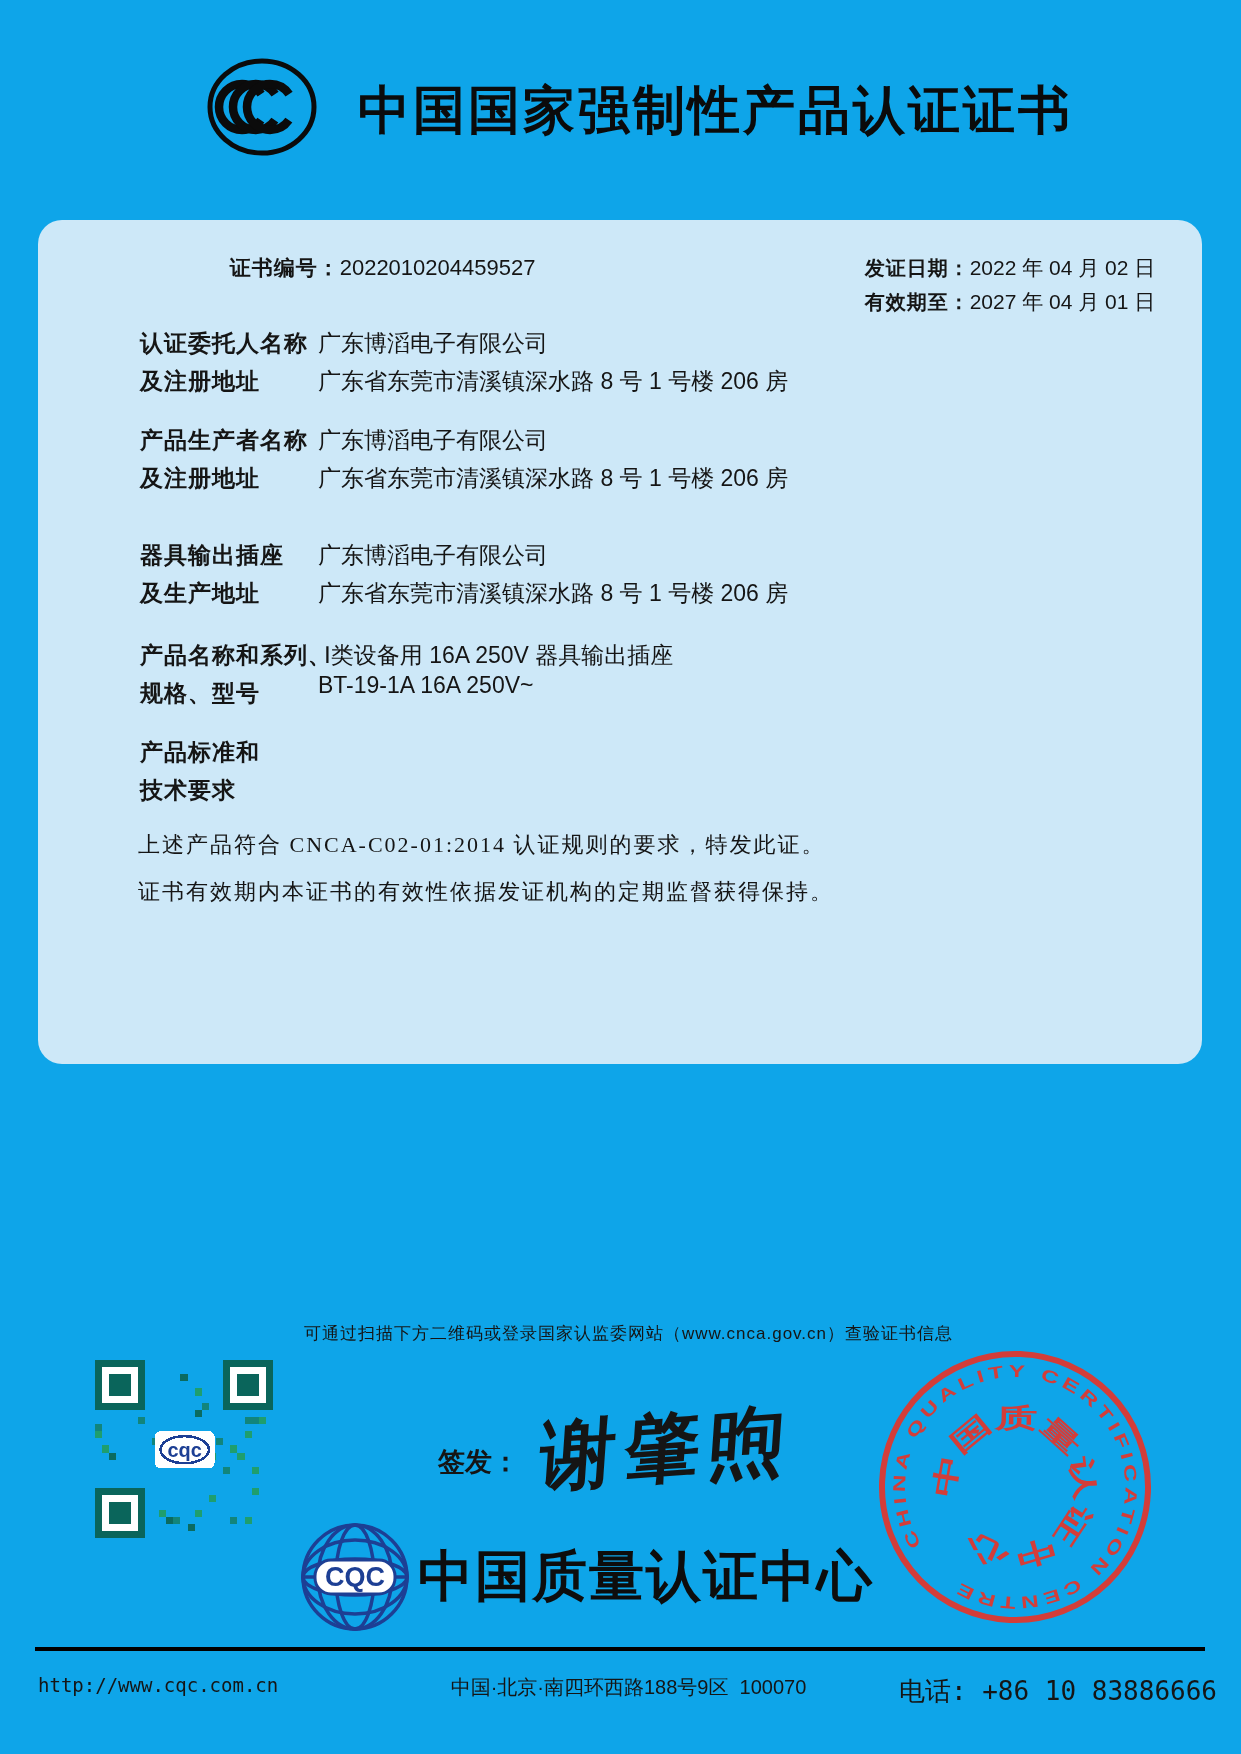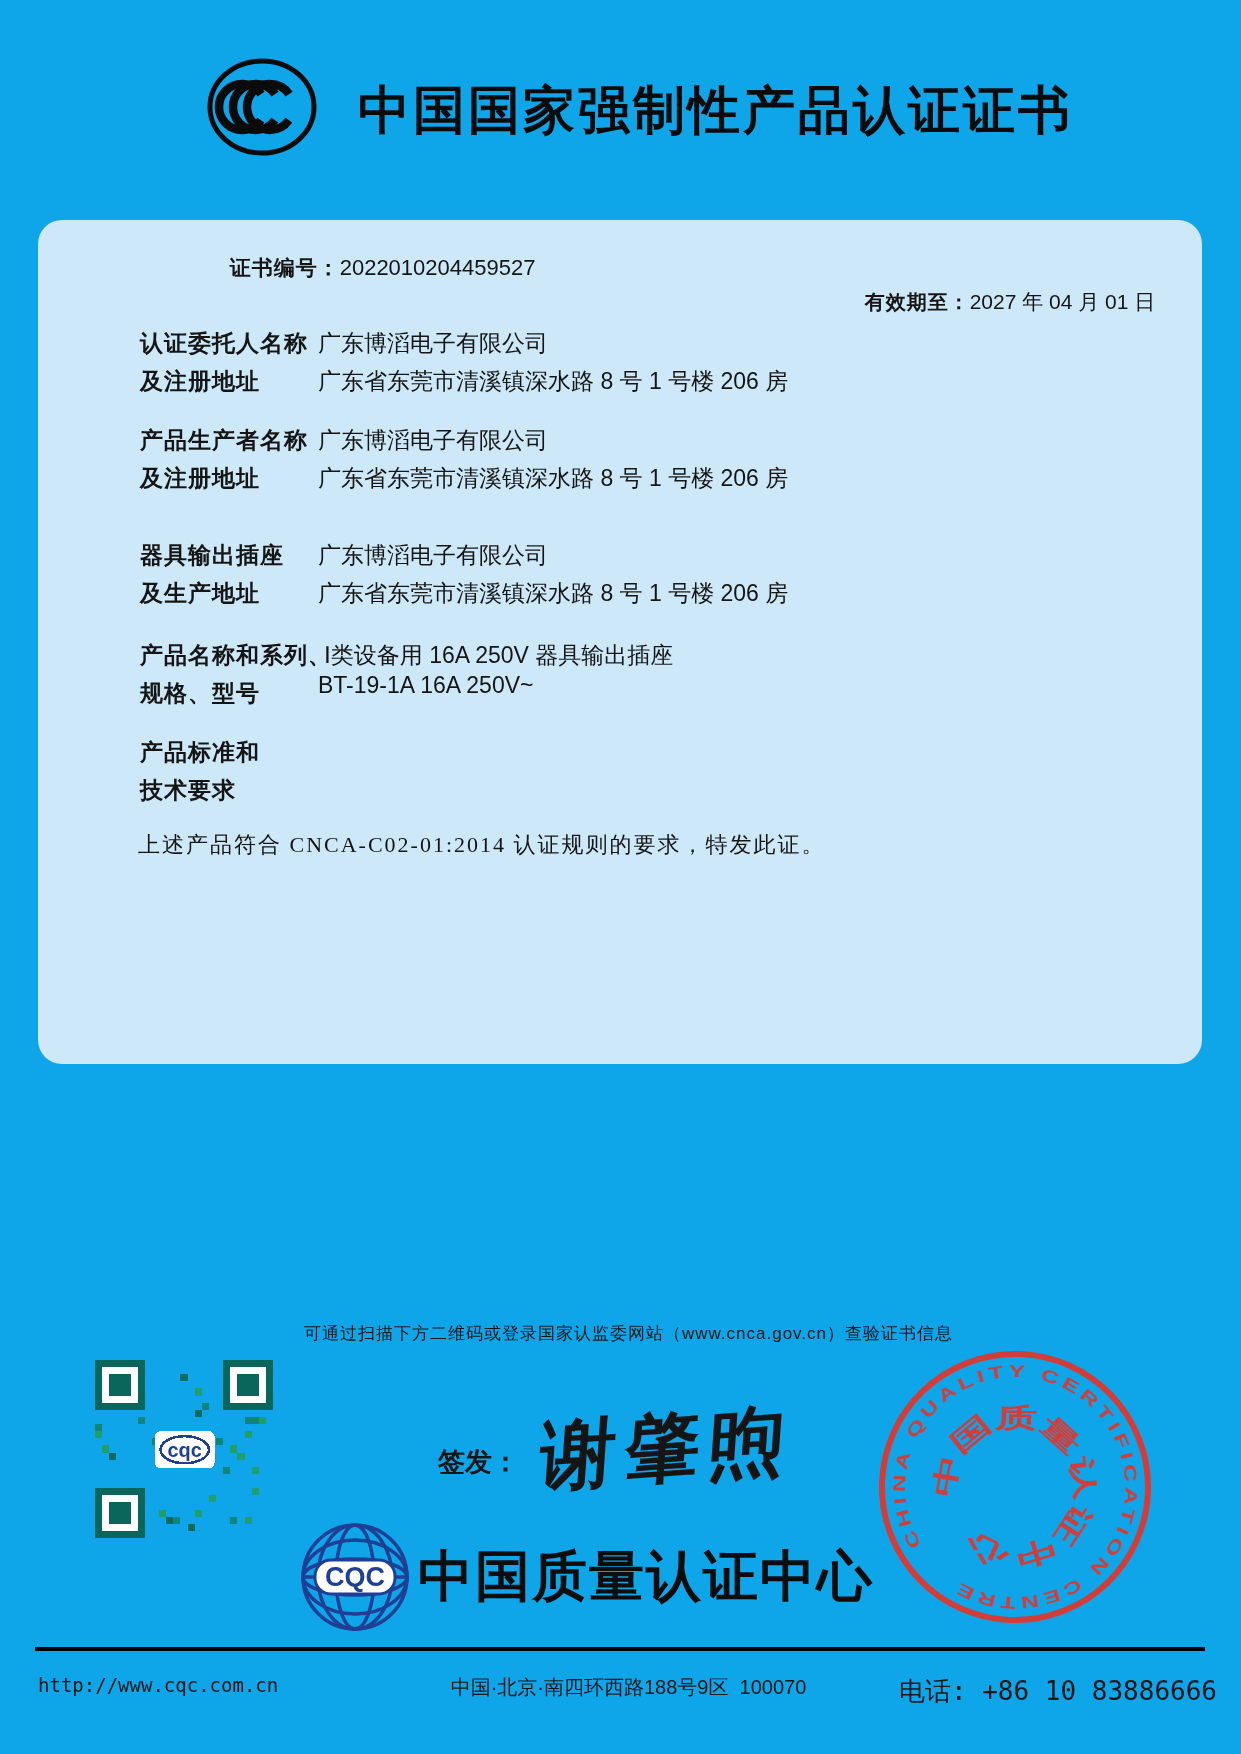--- a/index.html
+++ b/index.html
@@ -44,20 +44,23 @@
     </g>
   </svg>
   <div class="abs title" style="left:358px;top:76px">中国国家强制性产品认证证书</div>
 
   <div class="panel">
 
     <div class="abs" style="left:165px;top:16px">
       <span class="kai certno-label">证书编号：</span><span class="certno-val">2022010204459527</span>
     </div>
 
+    <div class="abs" style="left:800px;top:16px">
+      <span class="kai date-label">发证日期：</span><span class="date-val">2022 年 04 月 02 日</span>
+    </div>
     <div class="abs" style="left:800px;top:50px">
       <span class="kai date-label">有效期至：</span><span class="date-val">2027 年 04 月 01 日</span>
     </div>
 
     <div class="abs lbl" style="left:102px;top:108px">认证委托人名称</div>
     <div class="abs val" style="left:280px;top:108px">广东博滔电子有限公司</div>
     <div class="abs lbl" style="left:102px;top:146px">及注册地址</div>
     <div class="abs val" style="left:280px;top:146px">广东省东莞市清溪镇深水路 8 号 1 号楼 206 房</div>
 
     <div class="abs lbl" style="left:102px;top:205px">产品生产者名称</div>
@@ -73,20 +76,21 @@
     <div class="abs lbl" style="left:102px;top:420px">产品名称和系列、</div>
     <div class="abs val" style="left:286px;top:420px">Ⅰ类设备用 16A 250V 器具输出插座</div>
     <div class="abs val" style="left:280px;top:452px">BT-19-1A 16A 250V~</div>
     <div class="abs lbl" style="left:102px;top:458px">规格、型号</div>
 
     <div class="abs lbl" style="left:102px;top:517px">产品标准和</div>
     <div class="abs lbl" style="left:102px;top:555px">技术要求</div>
 
     <div class="abs" style="left:100px;top:612px;white-space:normal">
       <p class="stmt">上述产品符合 CNCA-C02-01:2014 认证规则的要求，特发此证。</p>
+      <p class="stmt">证书有效期内本证书的有效性依据发证机构的定期监督获得保持。</p>
     </div>
   </div>
 
   <div class="abs note" style="left:0;top:1322px">可通过扫描下方二维码或登录国家认监委网站（www.cnca.gov.cn）查验证书信息</div>
 
   <svg id="qr" class="abs" style="left:95px;top:1360px" width="178" height="178" viewBox="0 0 25 25" shape-rendering="crispEdges">
       <rect x="12" y="2" width="1" height="1" fill="#0b6b60"></rect>
       <rect x="14" y="4" width="1" height="1" fill="#1f9e6e"></rect>
       <rect x="15" y="6" width="1" height="1" fill="#12857b"></rect>
       <rect x="14" y="7" width="1" height="1" fill="#0b6b60"></rect>

